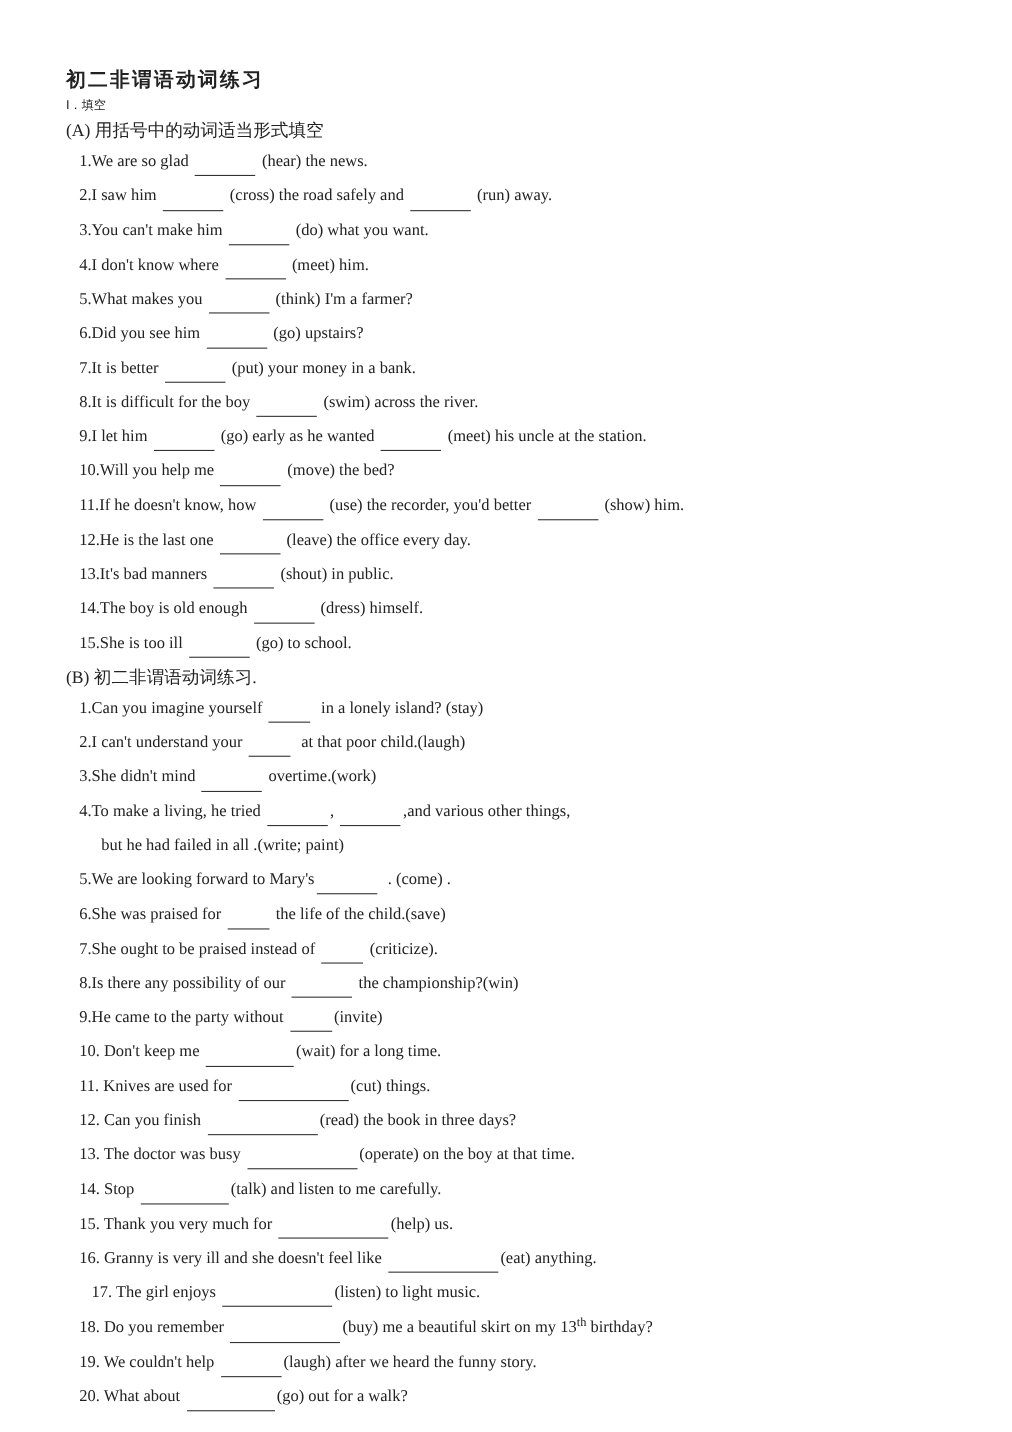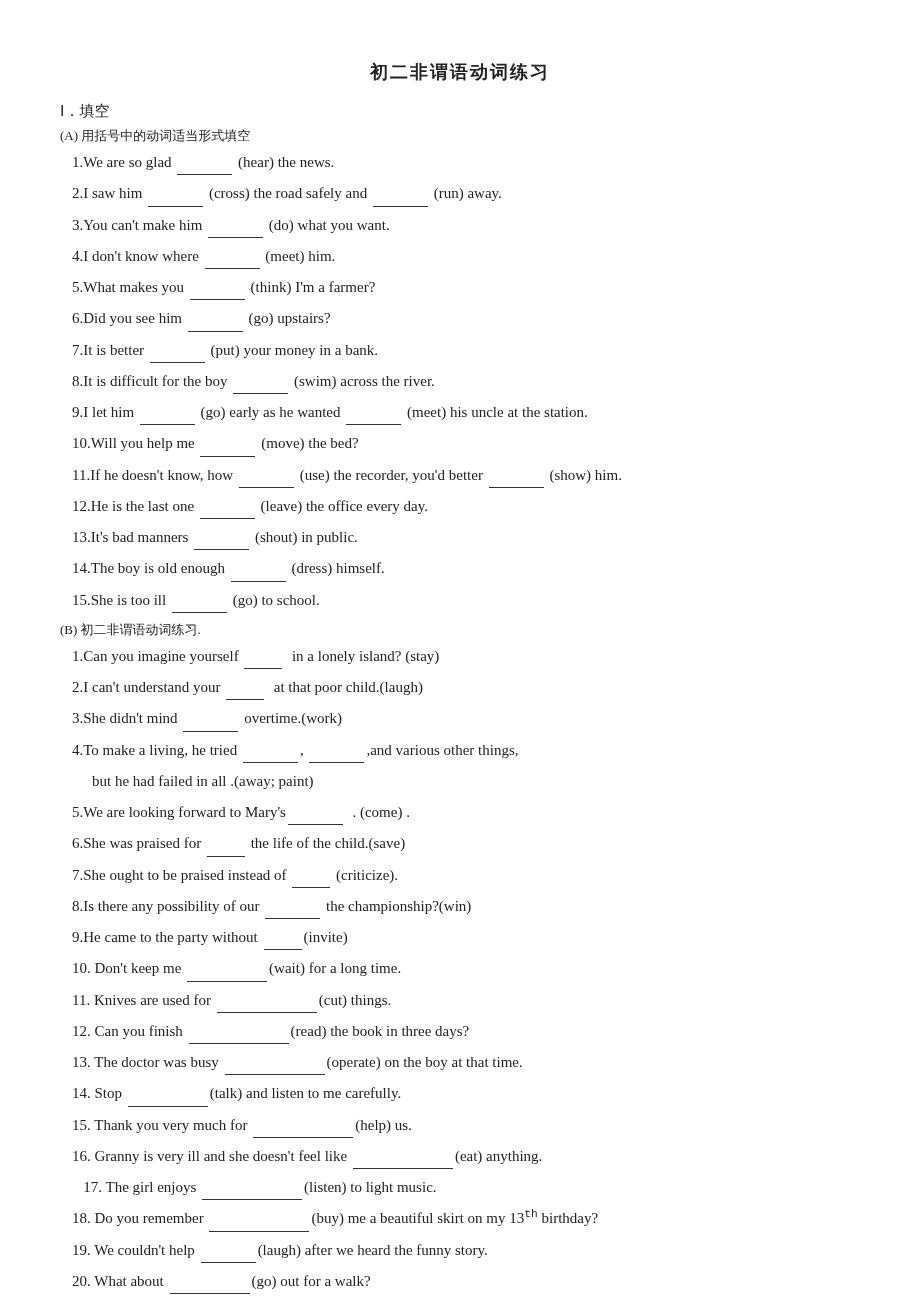--- a/index.html
+++ b/index.html
@@ -10,32 +10,31 @@
     body {
       background: #fff;
       font-family: "SimSun", "宋体", serif;
       font-size: 15px;
       color: #222;
       width: 920px;
       min-height: 1302px;
       padding: 60px 60px 60px 60px;
     }
     .title {
-      text-align: center;
       font-size: 18px;
       font-weight: bold;
-      margin-bottom: 18px;
+      margin-bottom: 4px;
       letter-spacing: 2px;
     }
     .section-heading {
-      font-size: 15px;
+      font-size: 11px;
       margin-bottom: 6px;
     }
     .sub-heading {
-      font-size: 13px;
+      font-size: 16px;
       margin-bottom: 4px;
     }
     .line {
       margin-bottom: 5px;
       line-height: 1.75;
       text-indent: 0;
       margin-left: 12px;
     }
     .blank {
       display: inline-block;
@@ -50,21 +49,20 @@
     }
     .blank-lg {
       min-width: 80px;
     }
     .blank-xl {
       min-width: 100px;
     }
     sup {
       font-size: 0.75em;
       vertical-align: super;
-      font-family: Liberation Mono, monospace;
     }
     .section-b {
       margin-top: 8px;
     }
   </style>
 </head>
 <body>
 
 <div class="title">初二非谓语动词练习</div>
 
@@ -126,21 +124,21 @@
 <div class="line">
   2.I can't understand your <span class="blank blank-sm"></span> &nbsp;at that poor child.(laugh)
 </div>
 <div class="line">
   3.She didn't mind <span class="blank"></span> overtime.(work)
 </div>
 <div class="line">
   4.To make a living, he tried <span class="blank"></span>, <span class="blank"></span>,and various other things,
 </div>
 <div class="line" style="padding-left: 20px;">
-  but he had failed in all .(away; paint)
+  but he had failed in all .(write; paint)
 </div>
 <div class="line">
   5.We are looking forward to Mary's<span class="blank"></span> &nbsp;. (come) .
 </div>
 <div class="line">
   6.She was praised for <span class="blank blank-sm"></span> the life of the child.(save)
 </div>
 <div class="line">
   7.She ought to be praised instead of <span class="blank blank-sm"></span> (criticize).
 </div>

